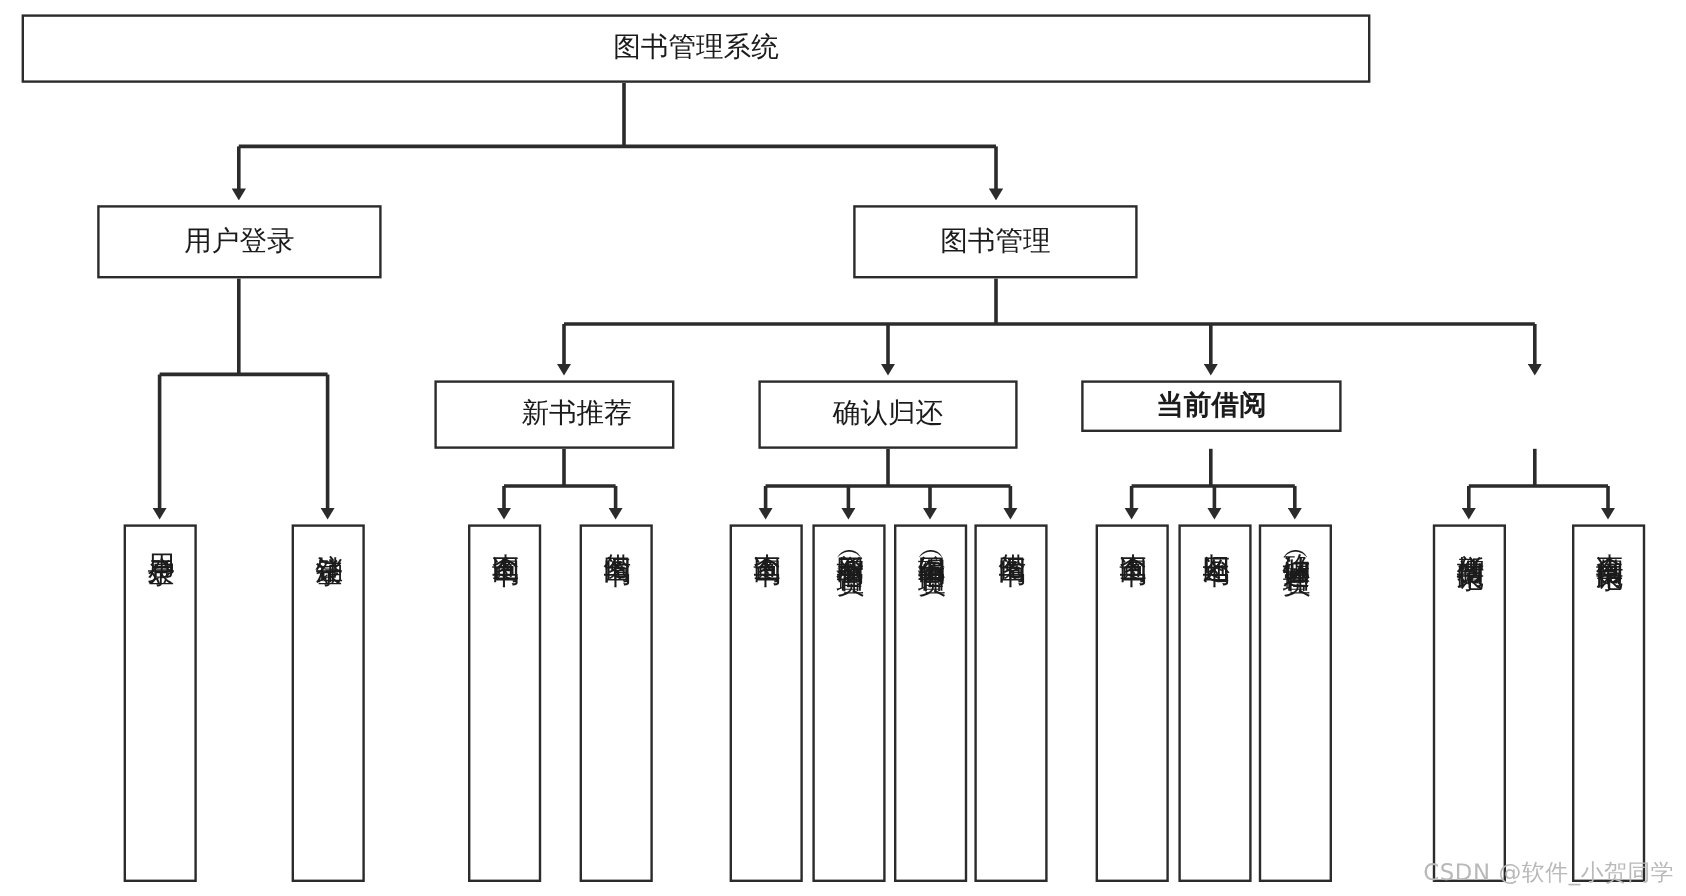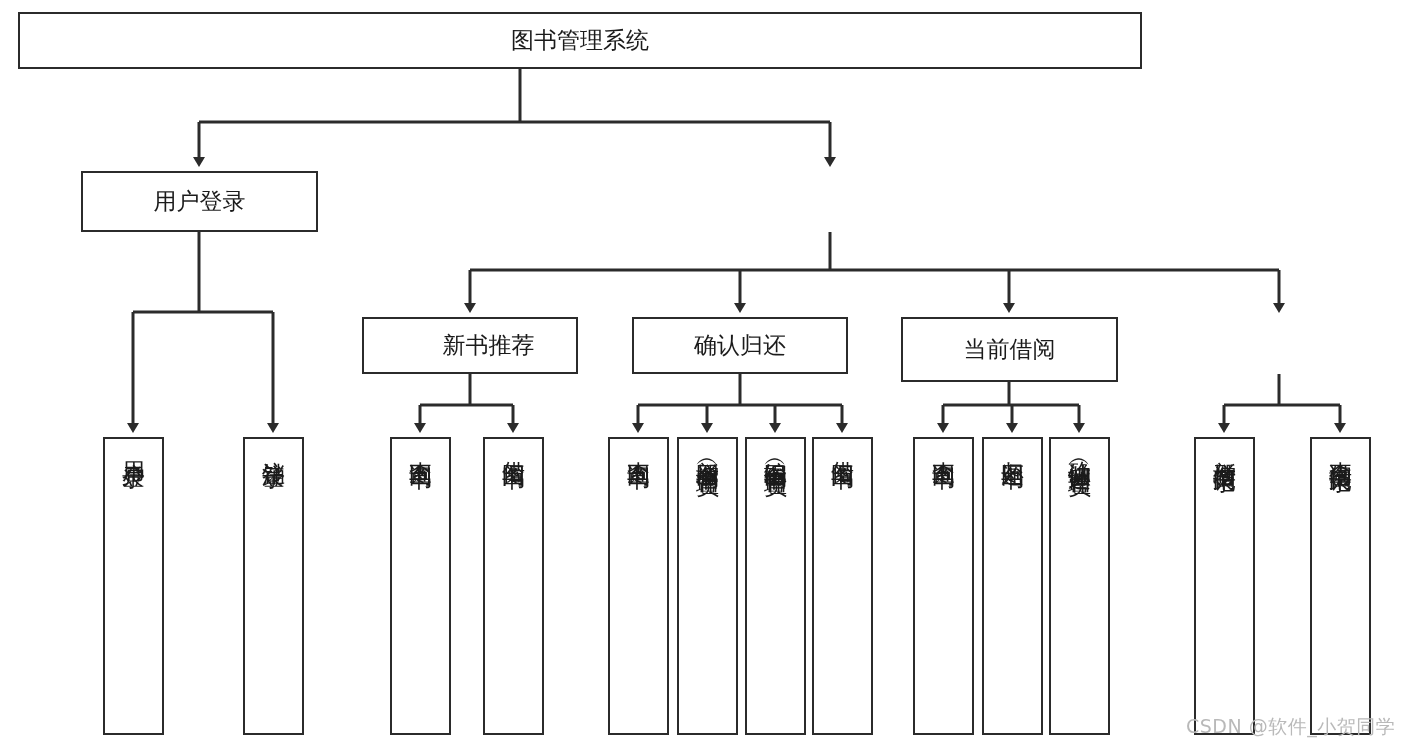--- a/index.html
+++ b/index.html
@@ -129,28 +129,31 @@
     </g>
   </svg>
 
   <div class="node h-node" style="left: 18px; top: 12px; width: 1124px; height: 57px;">
     <span class="node-label">图书管理系统</span>
   </div>
 
   <div class="node h-node" style="left: 81px; top: 171px; width: 237px; height: 61px;">
     <span class="node-label">用户登录</span>
   </div>
+  <div class="node h-node" style="left: 711px; top: 171px; width: 237px; height: 61px;">
+    <span class="node-label">图书管理</span>
+  </div>
 
-  <div class="node h-node" style="left: 362px; top: 317px; width: 216px; height: 57px; padding-left: 37px;">
+  <div class="node h-node" style="left: 362px; top: 317px; width: 200px; height: 57px; padding-left: 37px;">
     <span class="node-label">新书推荐</span>
   </div>
   <div class="node h-node" style="left: 632px; top: 317px; width: 216px; height: 57px;">
     <span class="node-label">确认归还</span>
   </div>
-  <div class="node h-node" style="left: 901px; top: 317px; width: 217px; height: 65px;">
+  <div class="node h-node" style="left: 901px; top: 317px; width: 217px; height: 43px; font-weight: bold;">
     <span class="node-label">当前借阅</span>
   </div>
 
   <div class="node v-node" style="left: 103px; top: 437px; width: 61px; height: 298px;">
     <span class="node-label">用户登录</span>
   </div>
   <div class="node v-node" style="left: 243px; top: 437px; width: 61px; height: 298px;">
     <span class="node-label">注销登录</span>
   </div>
   <div class="node v-node" style="left: 390px; top: 437px; width: 61px; height: 298px;">

